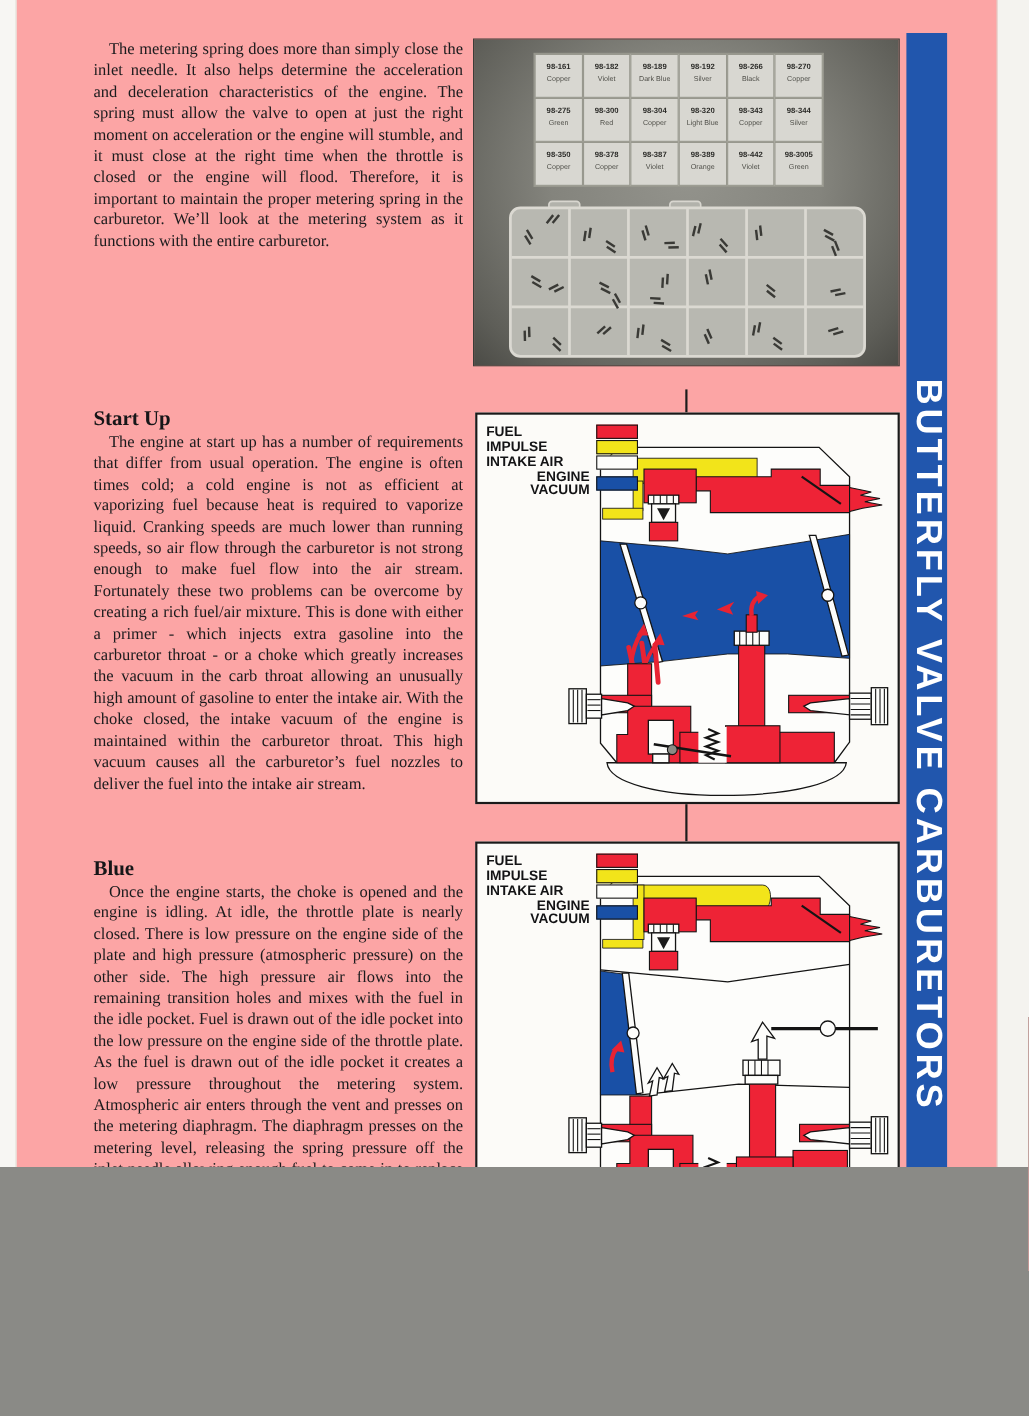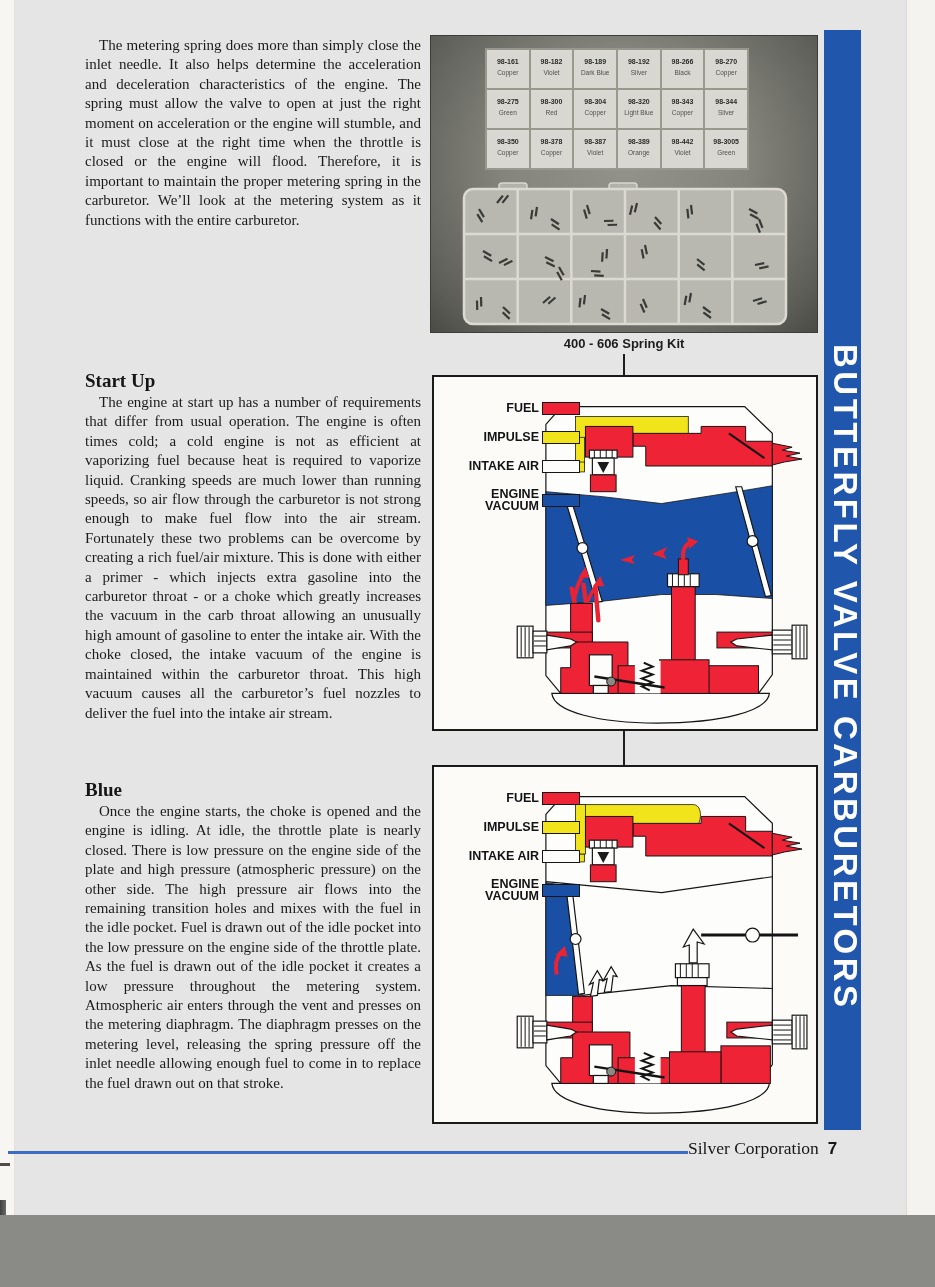--- a/index.html
+++ b/index.html
@@ -1,16 +1,16 @@
 <!DOCTYPE html>
 <html><head>
 <meta charset="utf-8">
 <style>
   html,body{margin:0;padding:0;background:#8a8a86;}
-  .page{position:relative;width:935px;height:1215px;background:#e5e5e5;overflow:hidden;
+  .page{position:relative;width:935px;height:1061px;background:#fca5a5;overflow:hidden;
         font-family:"Liberation Serif",serif;color:#1b1b1d;}
   .abs{position:absolute;}
   
   .left-strip{left:0;top:0;width:14px;height:1274px;background:#f7f6f3;border-right:1px solid #e3e1da;}
   .right-edge-line{left:906px;top:0;width:1px;height:1274px;background:#dcdad3;}
   .right-strip{left:907px;top:0;width:28px;height:1274px;background:#f4f3ef;}
   .bottom-left-edge{left:0;top:1200px;width:6px;height:87px;background:linear-gradient(90deg,#3f3f43,#6a6a66);}
   .strip-tan{left:0;top:1274px;width:935px;height:7px;background:linear-gradient(90deg,#d6caa0,#8d7f55);}
   .strip-dark{left:0;top:1281px;width:935px;height:6px;background:linear-gradient(90deg,#5a574f,#23221f 40%);}
   
@@ -27,21 +27,21 @@
   .lp-color{display:block;margin-top:3px;font-size:6.5px;color:#50504a;line-height:7px;}
   .caption{left:430px;top:336px;width:388px;text-align:center;font-family:"Liberation Sans",sans-serif;
            font-weight:700;font-size:13px;color:#1d1d1f;}
   .conn{width:2px;background:#1c1c1c;}
   
   .figure{border:2px solid #1a1a1a;background:#fcfbf8;box-sizing:border-box;}
   .fig1{left:432px;top:375px;width:386px;height:356px;}
   .fig2{left:432px;top:765px;width:386px;height:359px;}
   .fig-svg{position:absolute;left:0;top:0;width:100%;height:100%;}
   .legend{position:absolute;left:8px;top:9px;width:138px;}
-  .leg-row{display:flex;align-items:center;justify-content:flex-end;margin-bottom:1px;margin-top:16px;}
+  .leg-row{display:flex;align-items:center;justify-content:space-between;margin-bottom:1px;}
   .leg-label{font-family:"Liberation Sans",sans-serif;font-weight:700;font-size:12.5px;line-height:11.5px;
              text-align:right;color:#131315;max-width:94px;}
   .leg-sw{width:36px;height:11px;border:1.5px solid #161616;margin-left:3px;flex:none;background:#fff;}
   .sw-fuel{background:#ee2336;}
   .sw-impulse{background:#f2e41a;}
   .sw-intake{background:#fdfdfb;}
   .sw-vacuum{background:#1950a6;}
   
   .f-red{fill:#ee2336;stroke:#141414;stroke-width:1;}
   .f-yel{fill:#f2e41a;stroke:#1a1a1a;stroke-width:0.8;}
@@ -191,21 +191,20 @@
         <use href="#spr" transform="translate(44,128) rotate(25)"></use>
       <use href="#spr" transform="translate(84,124) rotate(-60)"></use>
         <use href="#spr" transform="translate(126,116) rotate(78)"></use>
       <use href="#spr" transform="translate(142,130) rotate(12)"></use>
         <use href="#spr" transform="translate(184,120) rotate(48)"></use>
       <use href="#spr" transform="translate(232,114) rotate(82)"></use>
         <use href="#spr" transform="translate(244,128) rotate(18)"></use>
       <use href="#spr" transform="translate(294,122) rotate(-35)"></use>
     </svg>
   </div>
-  <div class="abs caption">400 - 606 Spring Kit</div>
   <div class="abs conn" style="left:623px;top:354px;height:21px;"></div>
   <div class="abs conn" style="left:623px;top:731px;height:34px;"></div>
 
   <div class="abs heading" style="left:85px;top:370px;">Start Up</div>
   <div class="abs body-text" style="left:85px;top:393px;">The engine at start up has a number of requirements that differ from usual operation. The engine is often times cold; a cold engine is not as efficient at vaporizing fuel because heat is required to vaporize liquid. Cranking speeds are much lower than running speeds, so air flow through the carburetor is not strong enough to make fuel flow into the air stream. Fortunately these two problems can be overcome by creating a rich fuel/air mixture. This is done with either a primer - which injects extra gasoline into the carburetor throat - or a choke which greatly increases the vacuum in the carb throat allowing an unusually high amount of gasoline to enter the intake air. With the choke closed, the intake vacuum of the engine is maintained within the carburetor throat. This high vacuum causes all the carburetor’s fuel nozzles to deliver the fuel into the intake air stream.</div>
 
   <div class="abs heading" style="left:85px;top:779px;">Blue</div>
   <div class="abs body-text" style="left:85px;top:802px;">Once the engine starts, the choke is opened and the engine is idling. At idle, the throttle plate is nearly closed. There is low pressure on the engine side of the plate and high pressure (atmospheric pressure) on the other side. The high pressure air flows into the remaining transition holes and mixes with the fuel in the idle pocket. Fuel is drawn out of the idle pocket into the low pressure on the engine side of the throttle plate. As the fuel is drawn out of the idle pocket it creates a low pressure throughout the metering system. Atmospheric air enters through the vent and presses on the metering diaphragm. The diaphragm presses on the metering level, releasing the spring pressure off the inlet needle allowing enough fuel to come in to replace the fuel drawn out on that stroke.</div>
 
   <div class="abs figure fig1">

